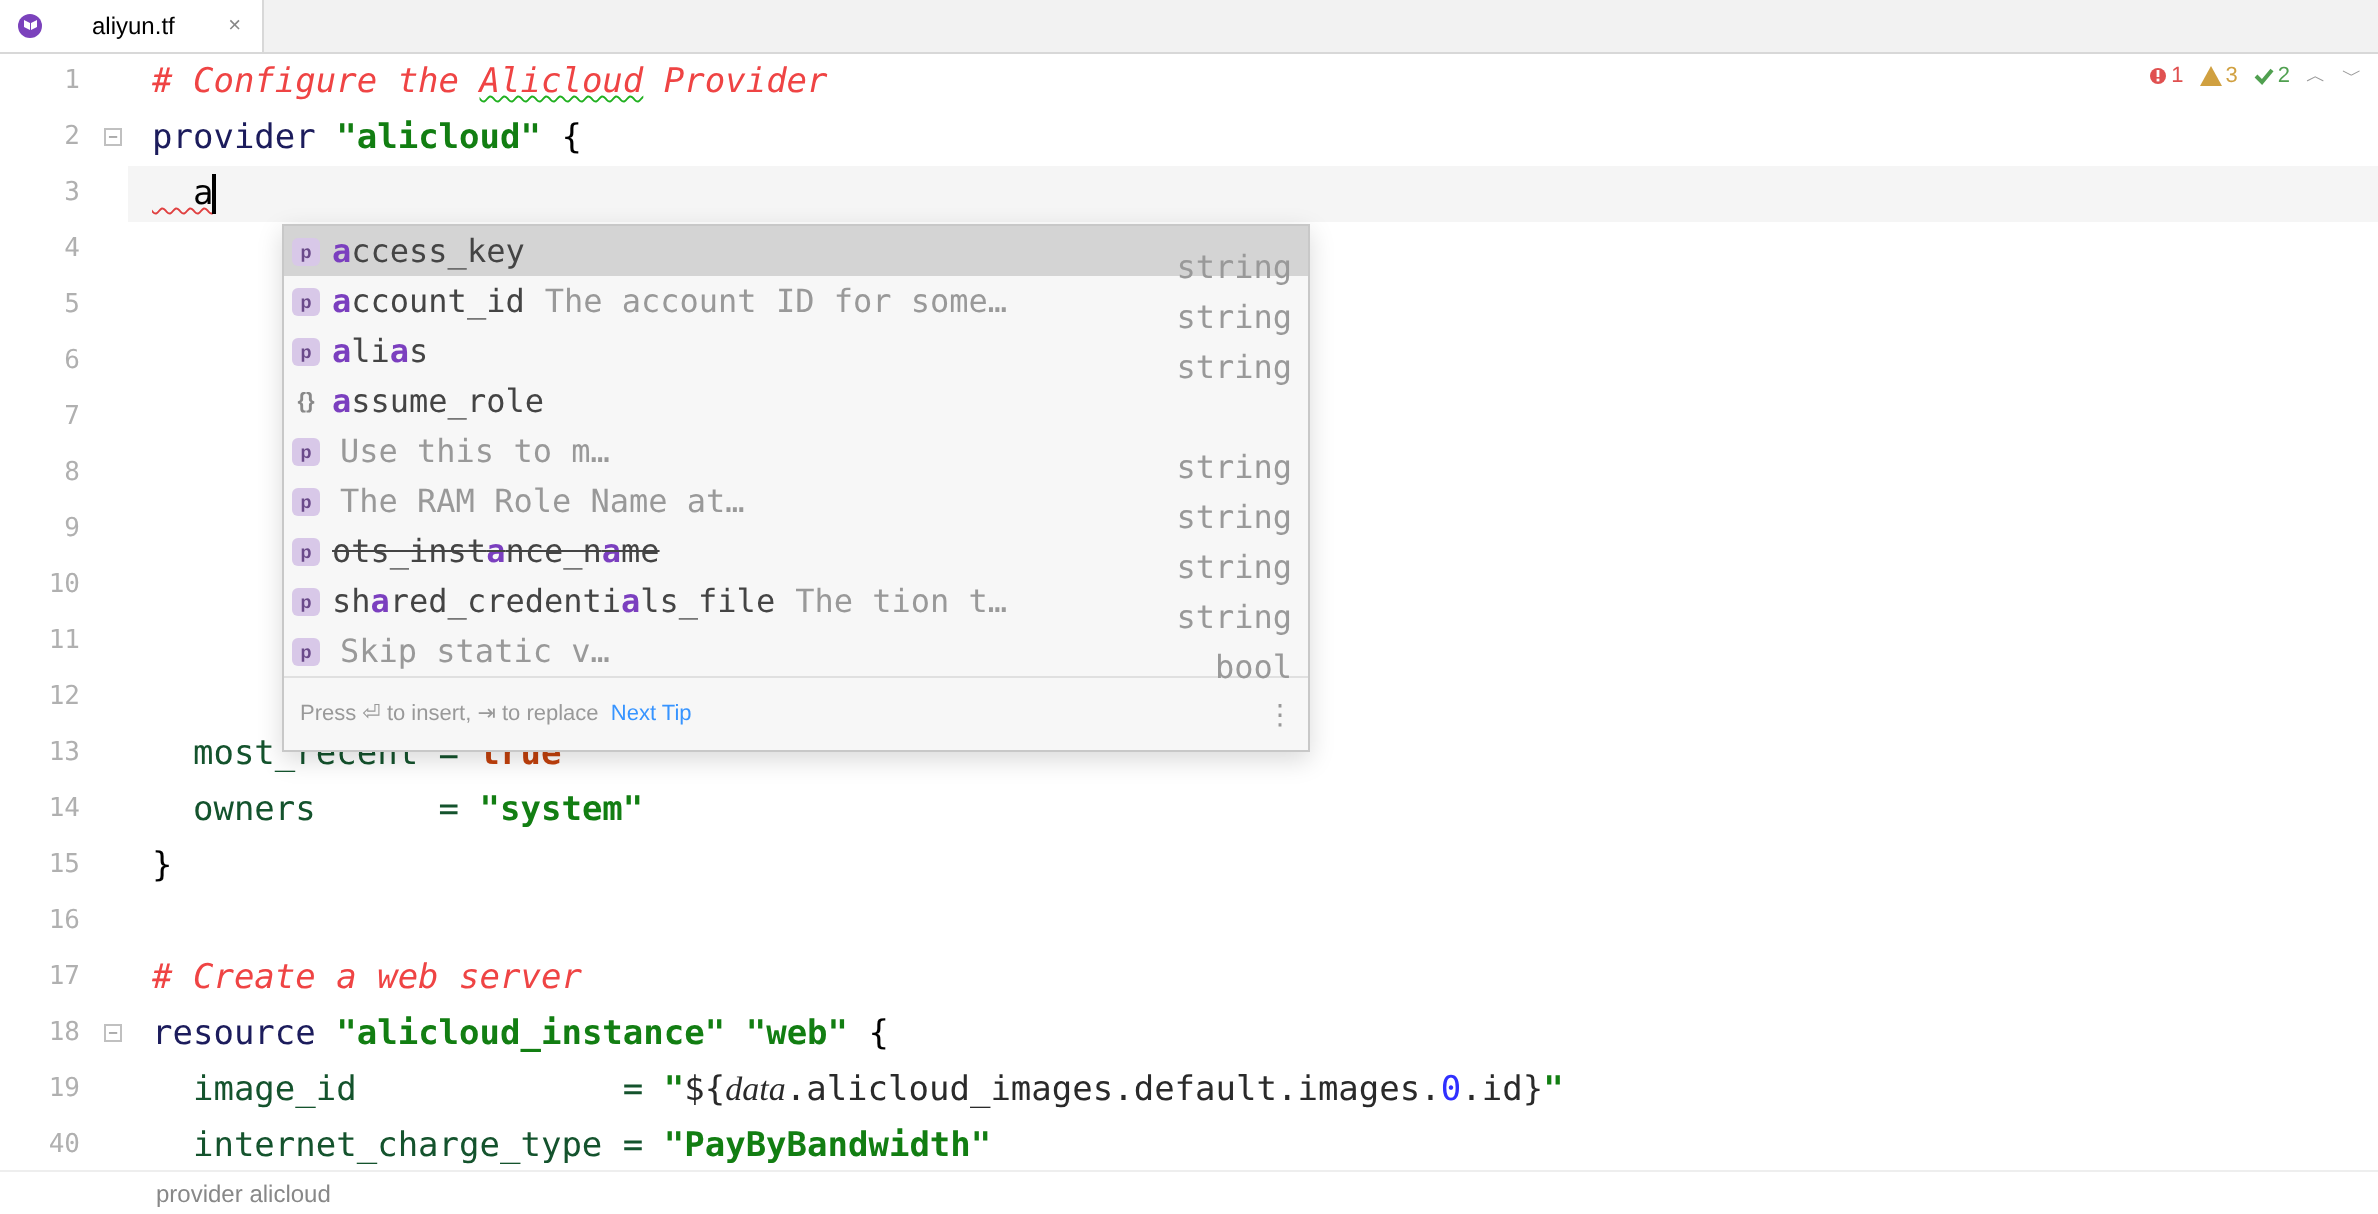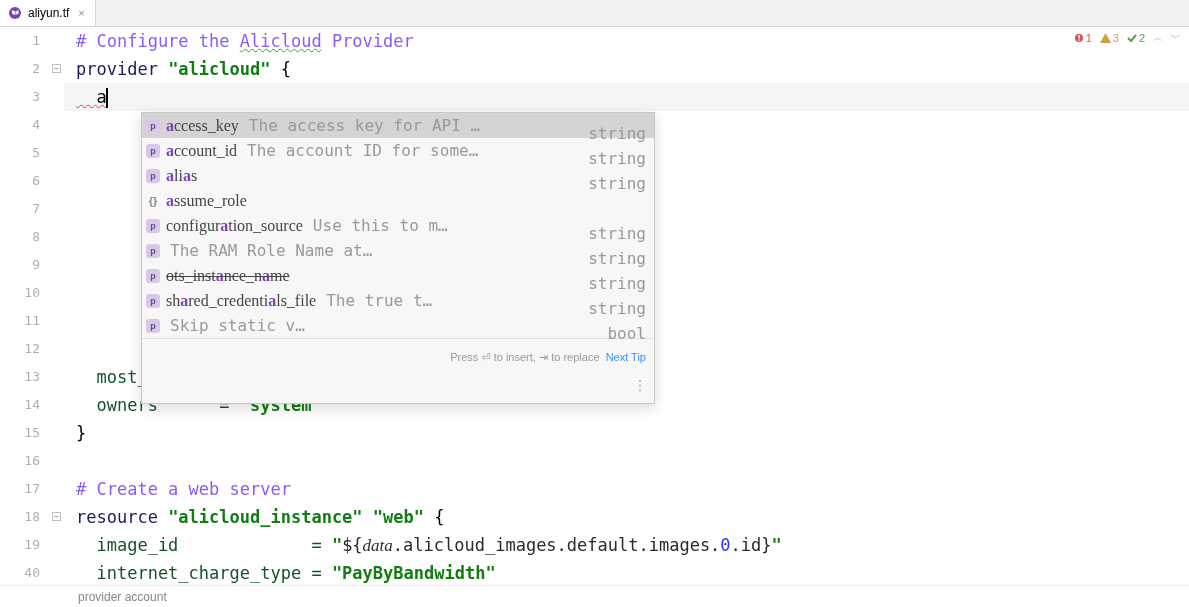--- a/index.html
+++ b/index.html
@@ -16,21 +16,21 @@
     .tab-bar {
       height: 27px;
       background: #f2f2f2;
       border-bottom: 1px solid #d8d8d8;
       display: flex;
       align-items: center;
     }
     .tab {
       display: flex;
       align-items: center;
-      gap: 6px;
+      gap: 24px;
       padding: 4px 8px;
       background: #ffffff;
       border-right: 1px solid #d8d8d8;
       height: 100%;
       font-size: 12px;
       font-family: -apple-system, sans-serif;
     }
     .tab-icon {
       width: 14px;
       height: 14px;
@@ -95,21 +95,21 @@
     }
     .code-line {
       height: 28px;
       white-space: pre;
       padding-left: 12px;
     }
     .code-line.current {
       background: #f5f5f5;
     }
     
-    .c-comment { color: #8b5cf6; }
+    .c-comment { color: #ef4444; font-style: italic; }
     .c-keyword { color: #1c1c5c; }
     .c-string { color: #127e12; font-weight: bold; }
     .c-bool { color: #c2410c; font-weight: bold; }
     .c-attr { color: #14532d; }
     .c-func { color: #2a2a2a; font-style: italic; font-family: Liberation Serif, serif; }
     .c-interp { color: #2a2a2a; }
     .c-underline { text-decoration: underline wavy #20b020; text-decoration-thickness: 1px; }
     .c-err { text-decoration: underline wavy #e04040; text-decoration-thickness: 1px; }
     .c-num { color: #3030ff; }
     
@@ -150,36 +150,35 @@
       display: flex;
       align-items: center;
       justify-content: center;
       font-size: 9px;
       font-weight: bold;
       font-family: sans-serif;
       flex-shrink: 0;
     }
     .comp-icon.p { background: #d8c8e8; color: #6a4a8a; }
     .comp-icon.brace { background: transparent; color: #888; font-size: 11px; }
-    .comp-name { color: #444; font-family: Liberation Serif, serif; }
+    .comp-name { color: #444; }
     .comp-name .hl { color: #7b3fbf; font-weight: bold; }
     .comp-name.strike { text-decoration: line-through; text-align: right; }
     .comp-desc { color: #999; margin-left: 4px; flex: 1; overflow: hidden; text-overflow: ellipsis; white-space: nowrap; }
     .comp-type { color: #999; margin-left: auto; flex-shrink: 0; margin-top: 16px; }
     
     .completion-footer {
       display: flex;
-      align-items: flex-end;
+      align-items: center;
       justify-content: space-between;
       padding: 4px 8px;
       font-size: 11px;
       font-family: -apple-system, sans-serif;
       color: #999;
       border-top: 1px solid #e0e0e0;
-      flex-direction: column;
     }
     .footer-tip { color: #3794ff; cursor: pointer; }
     .footer-dots { font-size: 14px; letter-spacing: -1px; }
     
     .status-indicators {
       position: absolute;
       top: 4px;
       right: 8px;
       display: flex;
       align-items: center;
@@ -305,72 +304,70 @@
     <div class="code-line"><span class="c-comment"># Create a web server</span></div>
     <div class="code-line"><span class="c-keyword">resource </span><span class="c-string">"alicloud_instance"</span><span> </span><span class="c-string">"web"</span><span> {</span></div>
     <div class="code-line"><span class="c-attr">  image_id             = </span><span class="c-string">"</span><span class="c-interp">${</span><span class="c-func">data</span><span class="c-interp">.alicloud_images.default.images.</span><span class="c-num">0</span><span class="c-interp">.id</span><span class="c-interp">}</span><span class="c-string">"</span></div>
     <div class="code-line"><span class="c-attr">  internet_charge_type = </span><span class="c-string">"PayByBandwidth"</span></div>
 
     <div class="completion-popup" id="completion-popup">
       <div id="completion-list">
           <div class="completion-item selected">
             <span class="comp-icon p">p</span>
             <span class="comp-name"><span class="hl">a</span><span>ccess_key</span></span>
-            <span class="comp-desc">The access key for API …</span>
             <span class="comp-type">string</span>
           </div>
           <div class="completion-item">
             <span class="comp-icon p">p</span>
             <span class="comp-name"><span class="hl">a</span><span>ccount_id</span></span>
             <span class="comp-desc">The account ID for some…</span>
             <span class="comp-type">string</span>
           </div>
           <div class="completion-item">
             <span class="comp-icon p">p</span>
             <span class="comp-name"><span class="hl">a</span><span>li</span><span class="hl">a</span><span>s</span></span>
             <span class="comp-type">string</span>
           </div>
           <div class="completion-item">
             <span class="comp-icon brace">{}</span>
             <span class="comp-name"><span class="hl">a</span><span>ssume_role</span></span>
           </div>
           <div class="completion-item">
             <span class="comp-icon p">p</span>
-            <span class="comp-name"><span>configur</span><span class="hl">a</span><span>tion_source</span></span>
             <span class="comp-desc">Use this to m…</span>
             <span class="comp-type">string</span>
           </div>
           <div class="completion-item">
             <span class="comp-icon p">p</span>
             <span class="comp-desc">The RAM Role Name at…</span>
             <span class="comp-type">string</span>
           </div>
           <div class="completion-item">
             <span class="comp-icon p">p</span>
             <span class="comp-name strike"><span>ots_inst</span><span class="hl">a</span><span>nce_n</span><span class="hl">a</span><span>me</span></span>
             <span class="comp-type">string</span>
           </div>
           <div class="completion-item">
             <span class="comp-icon p">p</span>
             <span class="comp-name"><span>sh</span><span class="hl">a</span><span>red_credenti</span><span class="hl">a</span><span>ls_file</span></span>
-            <span class="comp-desc">The true t…</span>
+            <span class="comp-desc">The tion t…</span>
             <span class="comp-type">string</span>
           </div>
           <div class="completion-item">
             <span class="comp-icon p">p</span>
             <span class="comp-desc">Skip static v…</span>
             <span class="comp-type">bool</span>
           </div>
         </div>
       <div class="completion-footer">
         <span>
           <span>Press ⏎ to insert, ⇥ to replace</span>
           &nbsp;<span class="footer-tip">Next Tip</span>
         </span>
         <span class="footer-dots">⋮</span>
       </div>
     </div>
   </div>
 </div>
 
 <div class="breadcrumb">
-  <span>provider account</span>
+  <span>provider alicloud</span>
 </div>
 
 </body></html>

